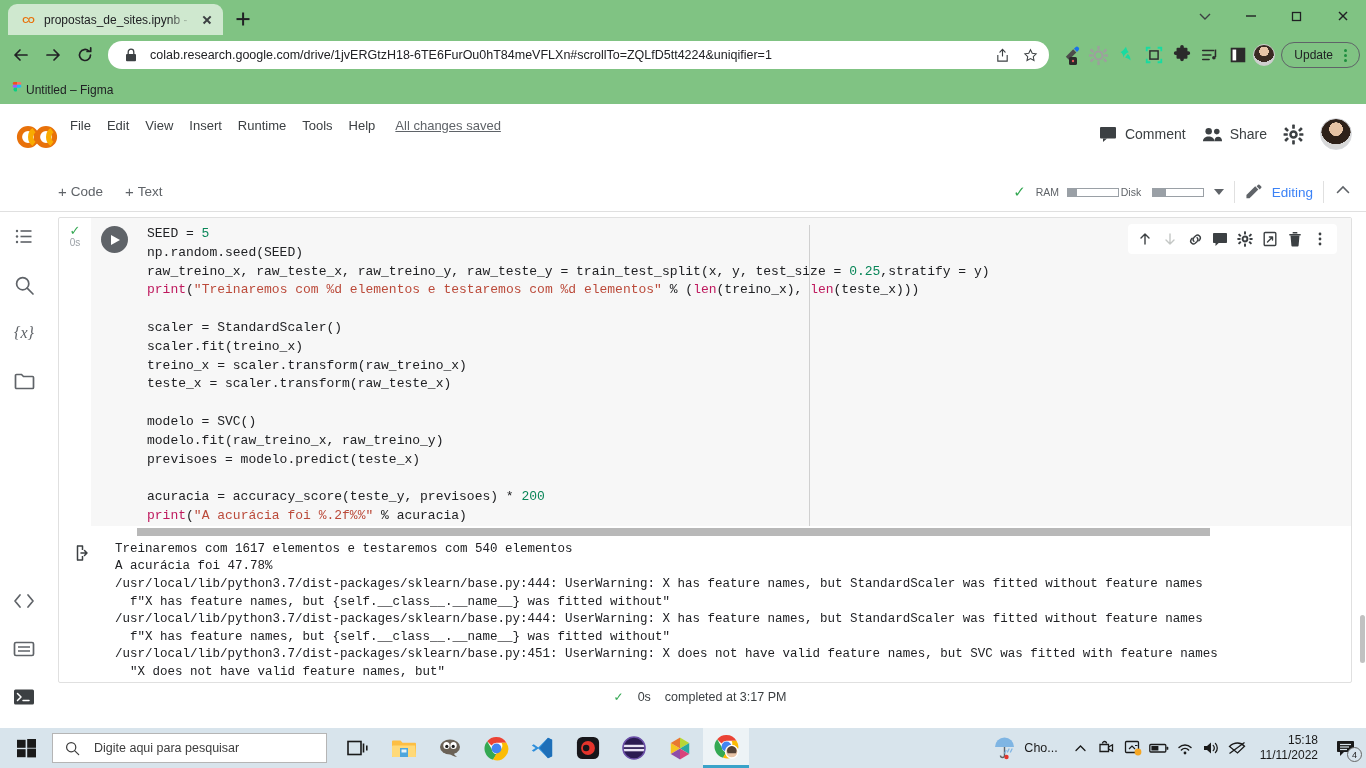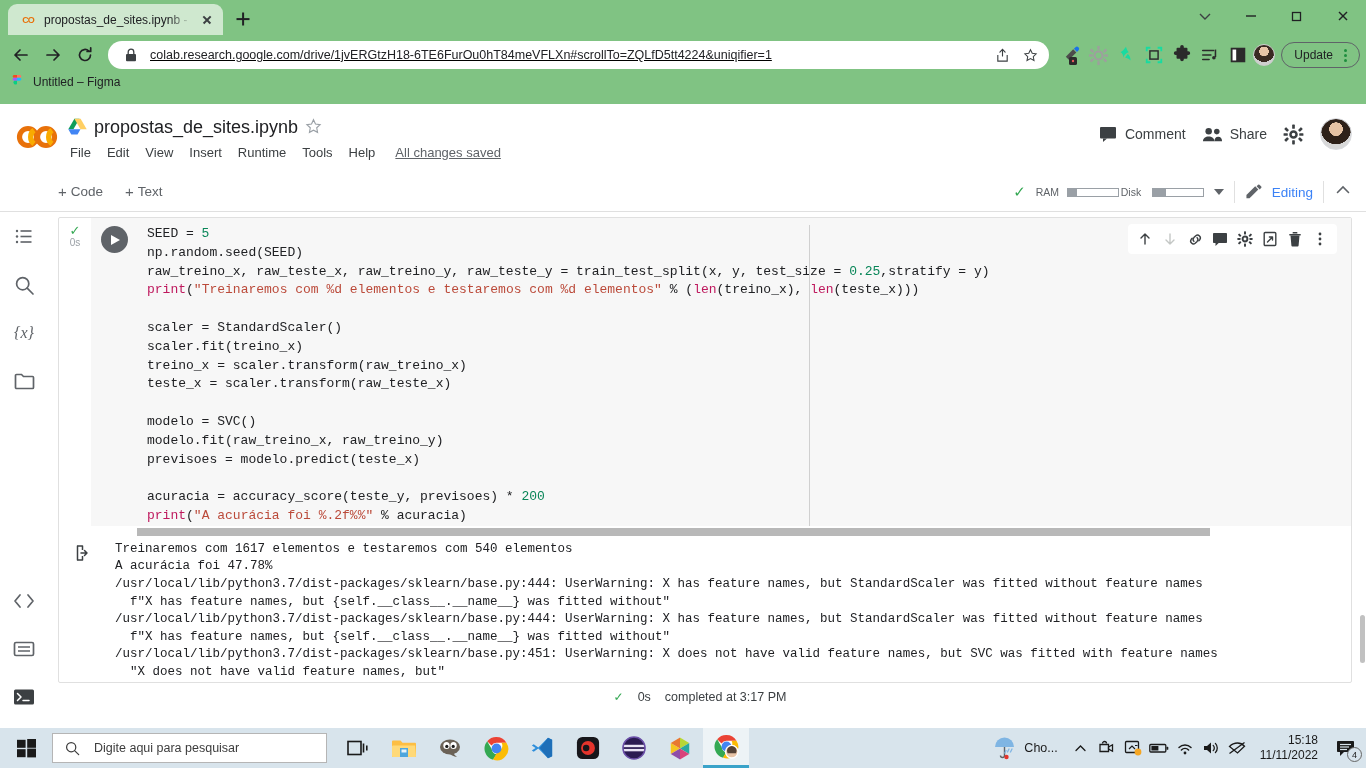--- a/index.html
+++ b/index.html
@@ -52,39 +52,39 @@
   .wc svg { display: block; }
 
   .toolbar { height: 40px; display: flex; align-items: center; gap: 2px; padding: 0 6px; }
   .navbtn {
     width: 30px; height: 30px; border-radius: 50%; display: flex;
     align-items: center; justify-content: center; cursor: pointer; flex: 0 0 30px;
   }
   .omnibox {
     flex: 1; height: 28px; background: #fff; border-radius: 14px;
     display: flex; align-items: center; padding: 0 10px 0 14px; gap: 10px;
-    margin: 0 6px; min-width: 0; text-decoration: underline;
+    margin: 0 6px; min-width: 0;
   }
   .omni-url { font-size: 12.5px; color: #202124; white-space: nowrap; overflow: hidden; flex: 1; }
   .omni-ico { width: 18px; height: 18px; flex: 0 0 18px; display: flex; align-items: center; justify-content: center; cursor: pointer; }
   .ext-ico { width: 26px; height: 26px; flex: 0 0 26px; display: flex; align-items: center; justify-content: center; cursor: pointer; }
   .avatar-sm {
     width: 22px; height: 22px; border-radius: 50%; flex: 0 0 22px;
     background: radial-gradient(circle at 50% 32%, #e8c5a8 0 28%, #3a2a22 29% 62%, #cfcfcf 63%);
     border: 1px solid #ccc; cursor: pointer;
   }
   .update-btn {
     height: 26px; border: 1px solid #5f6368; border-radius: 13px;
     display: flex; align-items: center; padding: 0 6px 0 12px; gap: 4px;
     font-size: 12px; color: #202124; cursor: pointer; margin-left: 4px;
   }
   .kebab { width: 16px; height: 16px; display: flex; flex-direction: column; align-items: center; justify-content: center; gap: 2px; cursor: pointer; }
   .kebab i { width: 3px; height: 3px; border-radius: 50%; background: #1e8e3e; display: block; }
 
-  .bookmarks { height: 29px; display: flex; align-items: flex-start; padding: 0 10px; gap: 7px; }
+  .bookmarks { height: 29px; display: flex; align-items: center; padding: 0 10px; }
   .bm-icon { width: 16px; height: 16px; flex: 0 0 16px; position: relative; }
   .bm-label { font-size: 12px; color: #202124; cursor: pointer; }
 
   
   .colab { height: 624px; background: #fff; display: flex; flex-direction: column; }
 
   .colab-header { height: 68px; display: flex; align-items: flex-start; padding: 10px 14px 0 12px; position: relative; }
   .colab-logo { width: 52px; height: 46px; display: flex; align-items: center; justify-content: center; flex: 0 0 52px; }
   .colab-titlearea { display: flex; flex-direction: column; gap: 1px; margin-left: 4px; }
   .title-row { display: flex; align-items: center; gap: 7px; height: 26px; }
@@ -369,35 +369,20 @@
           <circle cx="13" cy="14" r="8.5"></circle>
           <circle cx="31" cy="14" r="8.5"></circle>
         </g>
         <g fill="none" stroke="#f9ab00" stroke-width="5.2">
           <path d="M19 7.2a8.5 8.5 0 0 0 0 13.6"></path>
           <path d="M37 7.2a8.5 8.5 0 0 0 0 13.6"></path>
         </g>
       </svg>
     </div>
     <div class="colab-titlearea">
-      <div class="title-row">
-        <span class="drive-ico">
-          <svg width="19" height="17" viewBox="0 0 19 17">
-            <path d="M6.4 0.8L0.3 11.3h5.1L11.5 0.8z" fill="#0f9d58"></path>
-            <path d="M6.4 0.8h6.2l6.1 10.5h-6.2z" fill="#ffcf63"></path>
-            <path d="M0.3 11.3h12.2l-3 5.2H3.3z" fill="#4285f4"></path>
-          </svg>
-        </span>
-        <span class="nb-title">propostas_de_sites.ipynb</span>
-        <span class="star-ico">
-          <svg width="17" height="17" viewBox="0 0 18 18">
-              <path d="M9 1.8l2.1 4.5 4.9.65-3.6 3.4.9 4.85L9 12.9l-4.3 2.3.9-4.85L2 6.95l4.9-.65z" stroke="#9aa0a6" stroke-width="1.2" fill="none"></path>
-            </svg>
-        </span>
-      </div>
       <div class="menu-row">
         <span class="menu-item">File</span>
         <span class="menu-item">Edit</span>
         <span class="menu-item">View</span>
         <span class="menu-item">Insert</span>
         <span class="menu-item">Runtime</span>
         <span class="menu-item">Tools</span>
         <span class="menu-item">Help</span>
         <span class="saved-note">All changes saved</span>
       </div>

